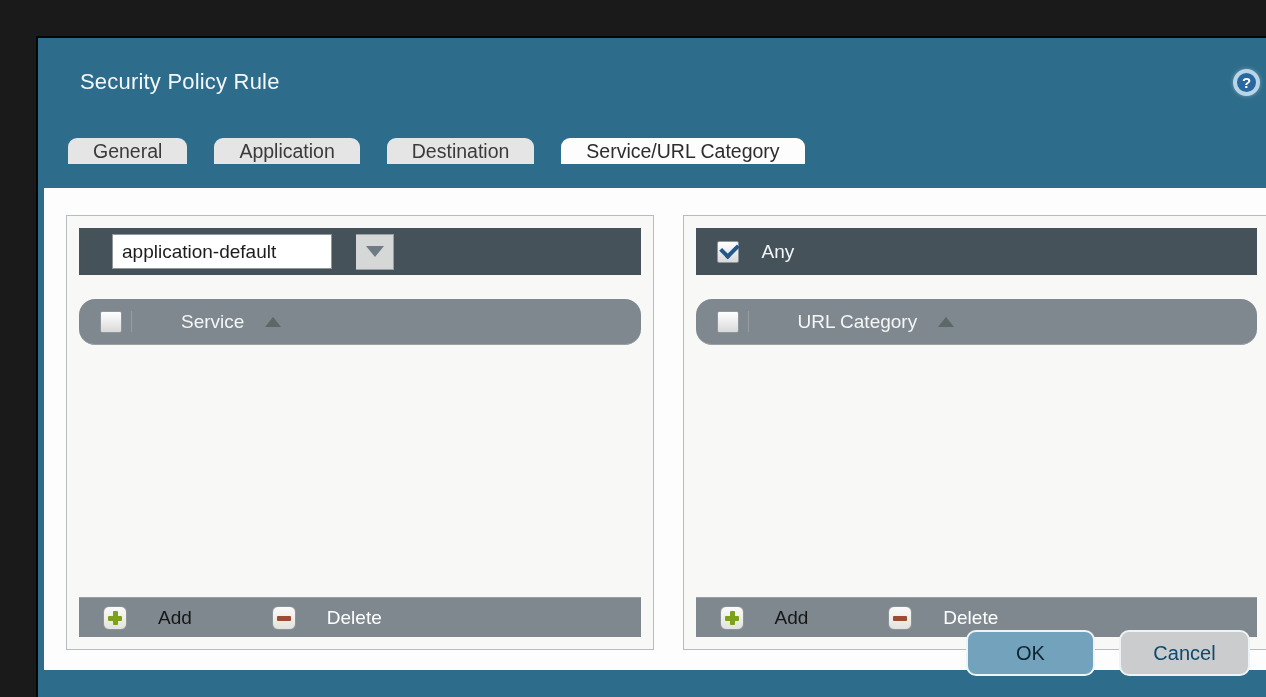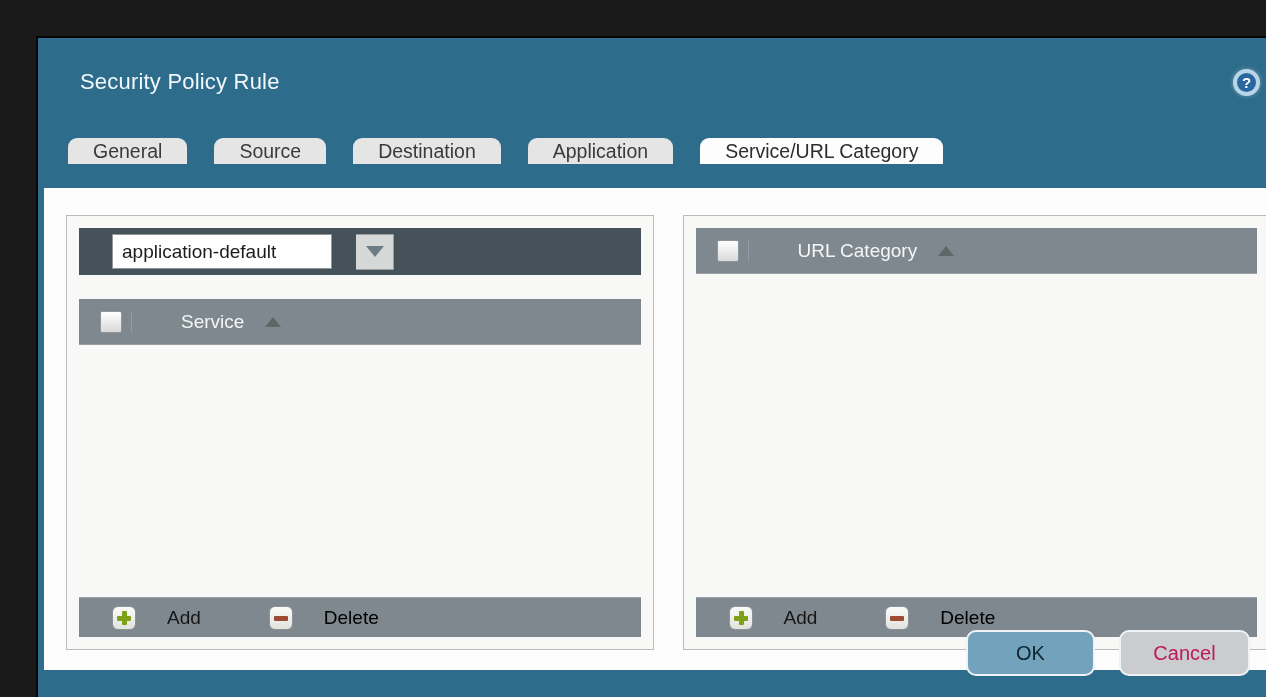--- a/index.html
+++ b/index.html
@@ -112,20 +112,21 @@
     transform:rotate(-45deg);
   }
   .any-label { color:#f3f6f8; font-size:19px; margin-left:11px; }
 
   
   .col-header {
     height:46px; flex:none;
     background:#7e888e;
     display:flex; align-items:stretch;
     border-bottom:1px solid #9aa1a6;
+    border-radius:16px;
   }
   .checkbox-cell {
     width:41px; flex:none;
     display:flex; align-items:center; justify-content:center;
     border-right:1px solid #959da3;
   }
   .col-sort {
     display:flex; align-items:center;
     padding-left:13px;
     cursor:pointer;
@@ -133,67 +134,66 @@
   .col-label { color:#f4f6f7; font-size:19px; }
 
   .panel-body { flex:1; background:#f8f8f6; }
 
   
   .toolbar {
     height:40px; flex:none;
     background:#7e888e;
     border-top:1px solid #9aa1a6;
     display:flex; align-items:center;
-    padding-left:9px; gap:20px;
+    gap:32px;
   }
   .tool-btn { display:flex; align-items:center; gap:7px; cursor:pointer; }
   .tool-icon {
     width:24px; height:24px; border-radius:6px;
     background:linear-gradient(#fbfbf9,#e2e2de);
     border:1px solid #8c9498;
     position:relative; flex:none;
   }
   .tool-icon.plus::before, .tool-icon.plus::after { content:""; position:absolute; background:#7da219; border-radius:1px; }
   .tool-icon.plus::before { left:4px; top:9px; width:14px; height:5px; }
   .tool-icon.plus::after  { left:9px; top:4px; width:5px;  height:14px; }
   .tool-icon.minus::before { content:""; position:absolute; background:#9d4b33; border-radius:1px; left:4px; top:9px; width:14px; height:5px; }
   .tool-label { font-size:19px; }
   .tool-label.enabled  { color:#161616; }
-  .tool-label.disabled { color:#000000; }
+  .tool-label.disabled { color:#ffffff; }
 
   
   .footer {
     position:absolute; right:26px; bottom:31px;
     display:flex; 
   }
   .btn {
     height:46px; border-radius:10px;
     border:2px solid #eff3f6;
     font-size:20px; font-family:"Liberation Sans", sans-serif;
     display:flex; align-items:center; justify-content:center;
     cursor:pointer;
   }
   .btn-ok     { width:129px; background:#72a2bc; color:#0f2530; }
-  .btn-cancel { width:131px; background:#cacccd; color:#be185d; }
+  .btn-cancel { width:131px; background:#cacccd; color:#0c4a6e; }
 </style>
 </head>
 <body>
 
 <div class="window">
 
   <div class="titlebar">
     <span class="title">Security Policy Rule</span>
     <div class="help-icon">?</div>
   </div>
 
   <div class="tabs">
     <div class="tab">General</div>
-    <div class="tab">Source</div>
+    <div class="tab">Application</div>
     <div class="tab">Destination</div>
-    <div class="tab">Application</div>
     <div class="tab active">Service/URL Category</div>
   </div>
 
   <div class="content">
 
     <div class="panel">
       <div class="panel-topbar">
         <div class="combo">
           <input class="combo-input" type="text" value="application-default" style="">
           <div class="combo-arrow">
@@ -217,20 +217,24 @@
           <span class="tool-label enabled">Add</span>
         </div>
         <div class="tool-btn">
           <span class="tool-icon minus"></span>
           <span class="tool-label disabled">Delete</span>
         </div>
       </div>
     </div>
 
     <div class="panel">
+      <div class="panel-topbar">
+        <div class="checkbox checked"></div>
+        <span class="any-label">Any</span>
+      </div>
       <div class="col-header">
         <div class="checkbox-cell">
           <div class="checkbox"></div>
         </div>
         <div class="col-sort">
           <span class="col-label">URL Category</span>
           <div class="tri-up"></div>
         </div>
       </div>
       <div class="panel-body"></div>

